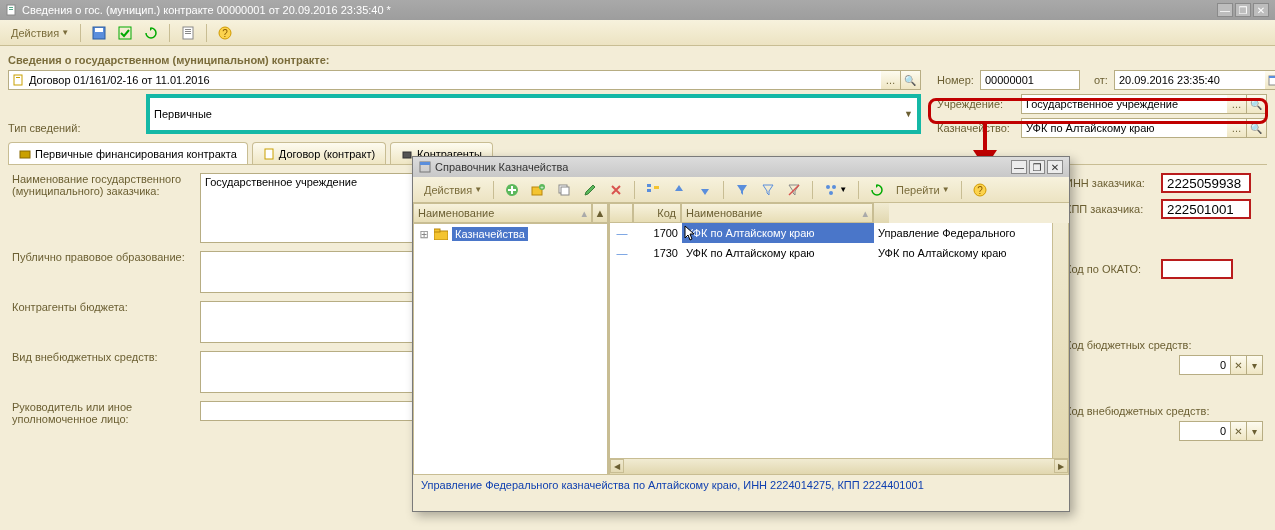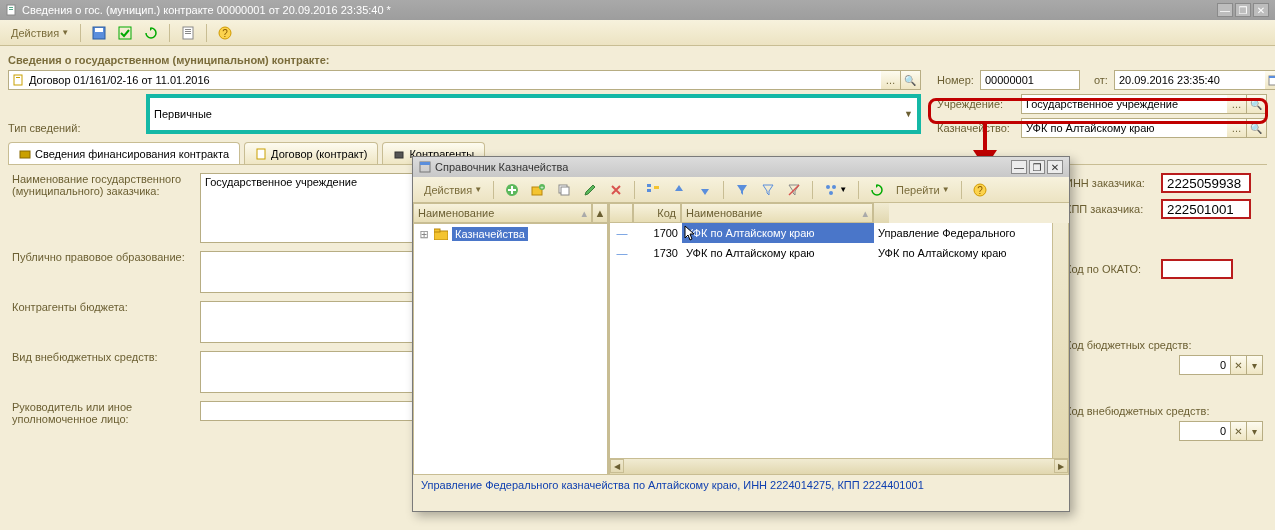--- a/index.html
+++ b/index.html
@@ -165,21 +165,21 @@
       </div>
     </div>
   </div>
 </div>
 
 <div class="tabs">
   <div class="tab active">
       <svg width="12" height="12">
         <rect x="1" y="3" width="10" height="7" fill="#c9a000" stroke="#8a6a00"></rect>
       </svg>
-      <span>Сведения финансирования контракта</span>
+      <span>Первичные финансирования контракта</span>
     </div>
   <div class="tab">
       <svg width="12" height="12">
         <rect x="2" y="1" width="8" height="10" fill="#fff" stroke="#c9a000"></rect>
       </svg>
       <span>Договор (контракт)</span>
     </div>
   <div class="tab">
       <svg width="12" height="12">
         <rect x="2" y="4" width="8" height="6" fill="#555" stroke="#333"></rect>

